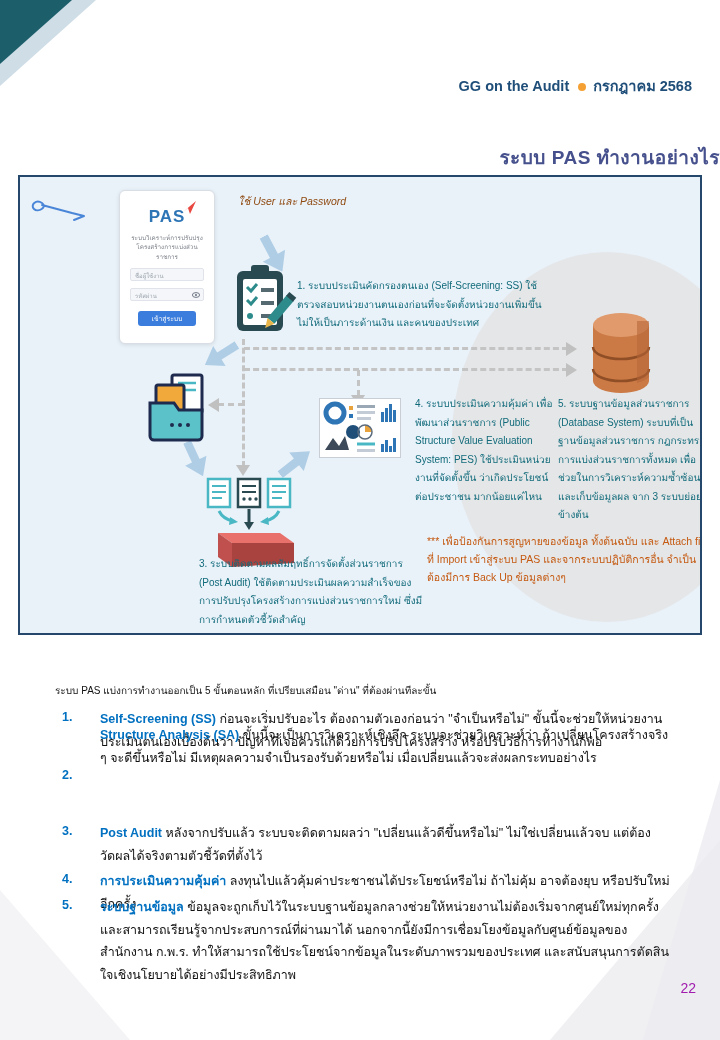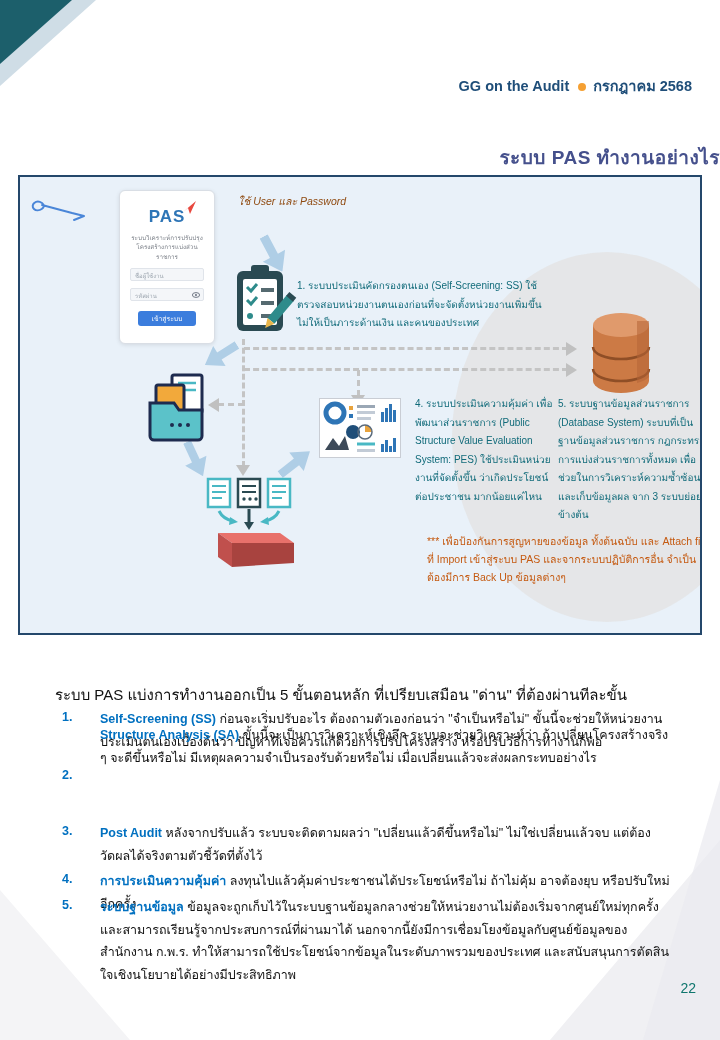--- a/index.html
+++ b/index.html
@@ -67,26 +67,26 @@
   .ah-down  { border-left:7px solid transparent; border-right:7px solid transparent;
     border-top:11px solid #c0c0c0; }
 
   
   .blk { background:#AFCEE6;
     clip-path:polygon(0 35%,55% 35%,55% 8%,100% 50%,55% 92%,55% 65%,0 65%); }
 
   .caption { left:0; top:643px; width:720px; text-align:center; font-size:12px; color:#111; }
 
   
-  .intro { left:55px; top:683px; width:620px; font-size:15px; line-height:1.6; color:#111; }
+  .intro { left:55px; top:683px; width:620px; font-size:10px; line-height:1.6; color:#111; }
   .li-num { font-size:12.5px; font-weight:bold; color:#0070C0; }
   .li-body { font-size:12.5px; line-height:1.8; color:#111; }
   .li-head { color:#0070C0; font-weight:bold; }
 
-  .pagenum { right:24px; bottom:44px; font-size:14px; color:#0f766e; }
+  .pagenum { right:24px; bottom:44px; font-size:14px; color:#a21caf; }
 </style>
 </head>
 <body>
 
 <div id="page">
 
   <div class="abs corner-tl-light"></div>
   <div class="abs corner-tl-dark"></div>
   <div class="abs corner-br-1"></div>
   <div class="abs corner-br-2"></div>
@@ -240,20 +240,21 @@
         <path d="M53 32 v14" fill="none" stroke="#2A4A52" stroke-width="3"></path>
         <polygon points="48,45 58,45 53,53" fill="#2A4A52"></polygon>
         <path d="M83 34 q-4 8 -14 10" fill="none" stroke="#49B8C4" stroke-width="3"></path>
         <polygon points="72,40 64,45 73,48" fill="#49B8C4"></polygon>
         <polygon points="22,56 84,56 98,66 36,66" fill="#E8716B"></polygon>
         <polygon points="22,56 36,66 36,90 22,80" fill="#C0504D"></polygon>
         <polygon points="36,66 98,66 98,86 36,90" fill="#A8433F"></polygon>
       </g>
     </svg>
 
+    <div class="abs dg-text" style="left:179px;top:378px;width:228px">3. ระบบติดตามผลสัมฤทธิ์การจัดตั้งส่วนราชการ (Post Audit) ใช้ติดตามประเมินผลความสำเร็จของการปรับปรุงโครงสร้างการแบ่งส่วนราชการใหม่ ซึ่งมีการกำหนดตัวชี้วัดสำคัญ</div>
 
     <div class="abs backup" style="left:407px;top:356px;width:282px">*** เพื่อป้องกันการสูญหายของข้อมูล ทั้งต้นฉบับ และ Attach file ที่ Import เข้าสู่ระบบ PAS และจากระบบปฏิบัติการอื่น จำเป็นต้องมีการ Back Up ข้อมูลต่างๆ</div>
   </div>
 
 
   <div class="abs intro">ระบบ PAS แบ่งการทำงานออกเป็น 5 ขั้นตอนหลัก ที่เปรียบเสมือน "ด่าน" ที่ต้องผ่านทีละขั้น</div>
 
   <div class="abs li-num" style="left:62px;top:710px">1.</div>
   <div class="abs li-body" style="left:100px;top:708px;width:574px"><span class="li-head">Self-Screening (SS)</span><span> ก่อนจะเริ่มปรับอะไร ต้องถามตัวเองก่อนว่า "จำเป็นหรือไม่" ขั้นนี้จะช่วยให้หน่วยงานประเมินตนเองเบื้องต้นว่า ปัญหาที่เจอควรแก้ด้วยการปรับโครงสร้าง หรือปรับวิธีการทำงานก็พอ</span></div>
 

